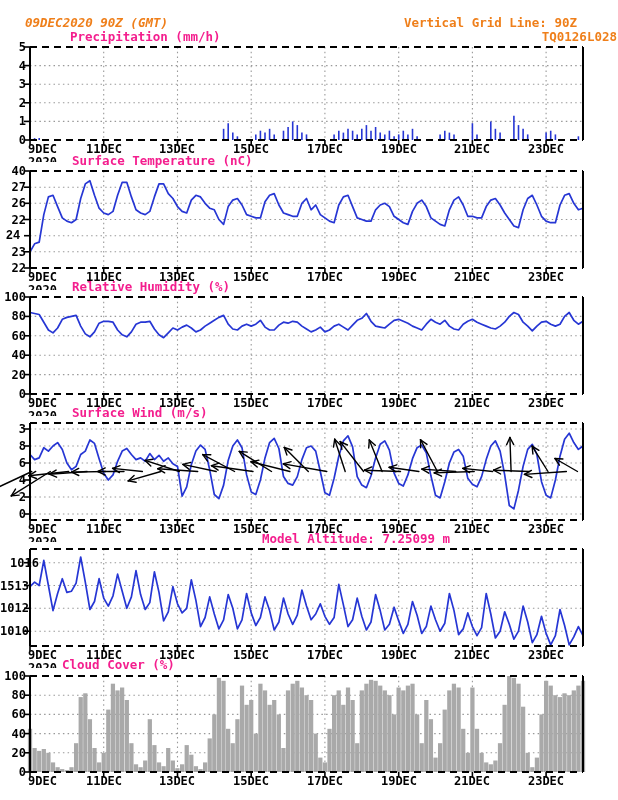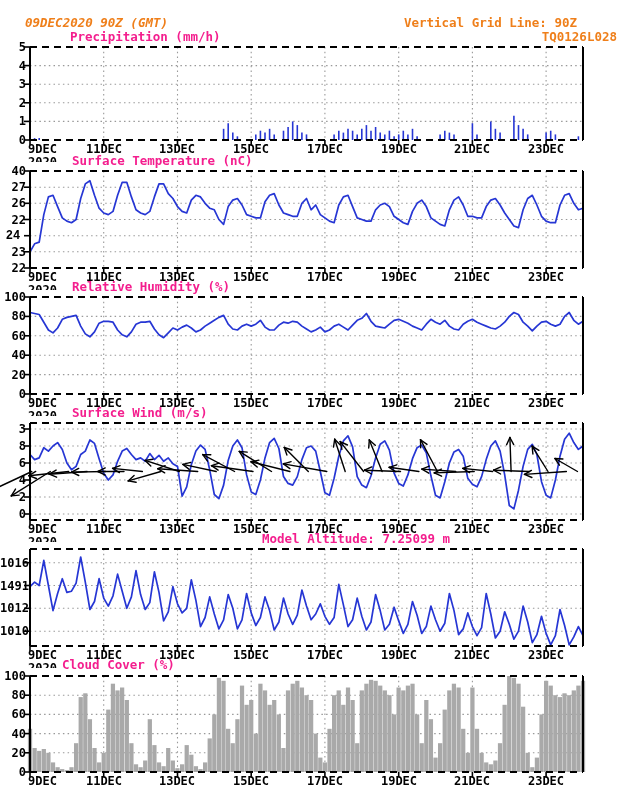--- a/index.html
+++ b/index.html
@@ -558,22 +558,22 @@
       <div class="lbl" style="left:81px;top:523px;width:46px;text-align:center;">11DEC</div>
       <div class="lbl" style="left:154px;top:523px;width:46px;text-align:center;">13DEC</div>
       <div class="lbl" style="left:228px;top:523px;width:46px;text-align:center;">15DEC</div>
       <div class="lbl" style="left:302px;top:523px;width:46px;text-align:center;">17DEC</div>
       <div class="lbl" style="left:376px;top:523px;width:46px;text-align:center;">19DEC</div>
       <div class="lbl" style="left:449px;top:523px;width:46px;text-align:center;">21DEC</div>
       <div class="lbl" style="left:523px;top:523px;width:46px;text-align:center;">23DEC</div>
       <div class="yearclip" style="left:28px;top:536px;width:36px;">2020</div>
       <div class="lbl" style="left:0px;top:625px;width:26px;text-align:right;">1010</div>
       <div class="lbl" style="left:0px;top:602px;width:26px;text-align:right;">1012</div>
-      <div class="lbl" style="left:0px;top:580px;width:26px;text-align:right;">1491</div>
-      <div class="lbl" style="left:0px;top:557px;width:26px;text-align:right;">1016</div>
+      <div class="lbl" style="left:0px;top:580px;width:26px;text-align:right;">1513</div>
+      <div class="lbl" style="left:0px;top:557px;width:26px;text-align:right;padding-left:10px;">1016</div>
       <div class="lbl" style="left:28px;top:649px;width:46px;text-align:left;">9DEC</div>
       <div class="lbl" style="left:81px;top:649px;width:46px;text-align:center;">11DEC</div>
       <div class="lbl" style="left:154px;top:649px;width:46px;text-align:center;">13DEC</div>
       <div class="lbl" style="left:228px;top:649px;width:46px;text-align:center;">15DEC</div>
       <div class="lbl" style="left:302px;top:649px;width:46px;text-align:center;">17DEC</div>
       <div class="lbl" style="left:376px;top:649px;width:46px;text-align:center;">19DEC</div>
       <div class="lbl" style="left:449px;top:649px;width:46px;text-align:center;">21DEC</div>
       <div class="lbl" style="left:523px;top:649px;width:46px;text-align:center;">23DEC</div>
       <div class="yearclip" style="left:28px;top:662px;width:36px;">2020</div>
       <div class="lbl" style="left:0px;top:766px;width:26px;text-align:right;">0</div>

